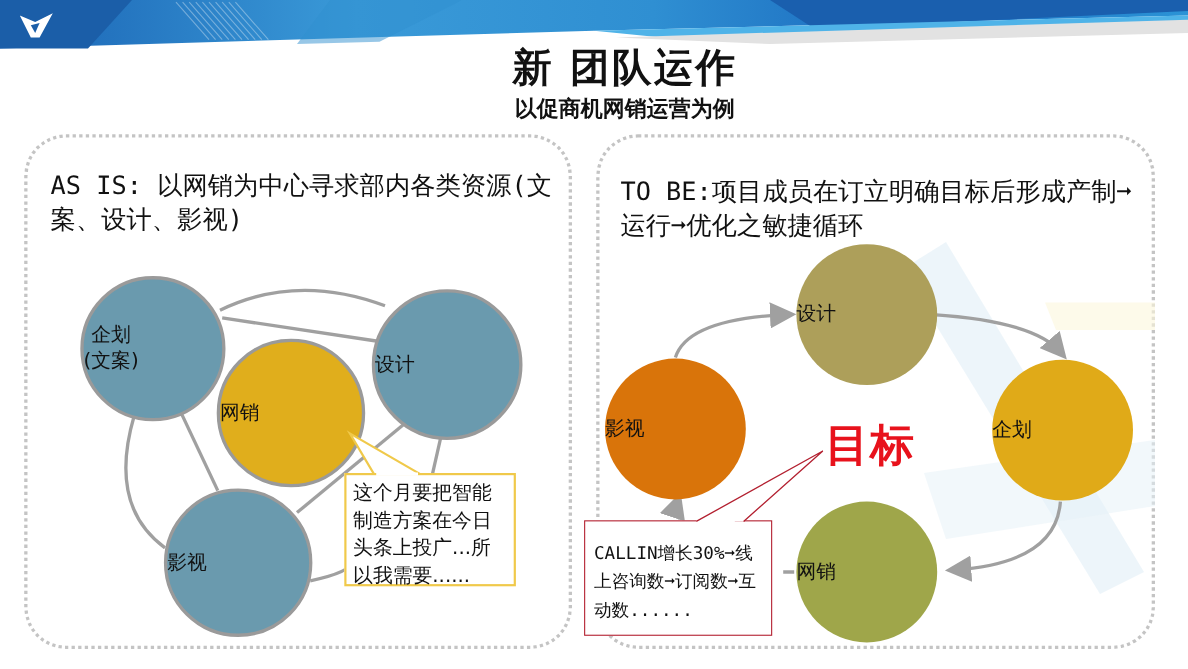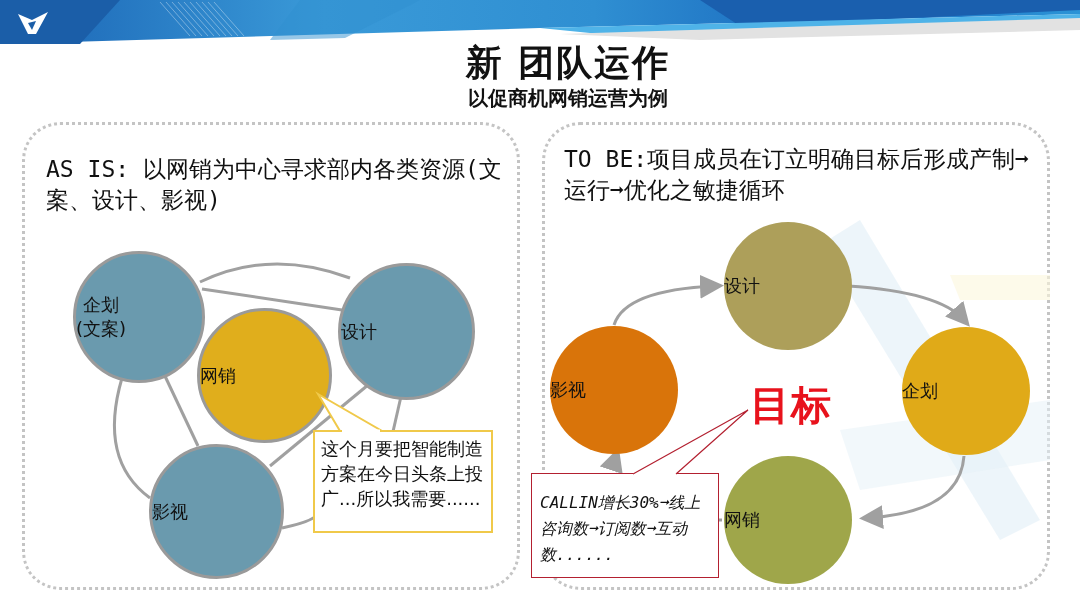--- a/index.html
+++ b/index.html
@@ -7,28 +7,28 @@
   .banner { position:absolute; left:0; top:0; width:1080px; height:48px; }
   .banner svg { display:block; }
   .title-wrap { position:absolute; left:0; top:40px; width:1080px; text-align:center;padding-left:28px; }
   .title { font-size:36px; font-weight:bold; color:#111; letter-spacing:2px; line-height:46px; }
   .subtitle { font-size:20px; font-weight:bold; color:#111; line-height:24px; margin-top:0px; }
   .panel { position:absolute; border:3px dotted #c4c4c4; border-radius:38px; box-sizing:border-box; }
   .panel-left { left:22px; top:122px; width:498px; height:468px; }
   .panel-right { left:542px; top:122px; width:508px; height:468px; }
   .panel-heading { position:absolute; font-family:"DejaVu Sans Mono","Liberation Mono",monospace; font-size:23px; line-height:31px; color:#111; white-space:pre-wrap; }
   .ph-left { left:46px; top:154px; width:470px; }
-  .ph-right { left:564px; top:144px; width:470px; }
+  .ph-right { left:564px; top:160px; width:470px; }
   .diagram { position:absolute; left:0; top:0; width:1080px; height:608px; }
   .node { position:absolute; border-radius:50%; display:flex; align-items:center; justify-content:flex-start; text-align:center; font-size:18px; color:#111; box-sizing:border-box; line-height:24px; }
   .node-as { background:#6a9aae; border:3px solid #9a9a9a; }
   .node-center { background:#e0ae1c; border:3px solid #9a9a9a; }
   .callout { position:absolute; background:#fff; box-sizing:border-box; font-size:18px; line-height:25px; color:#111; }
-  .callout-left { left:313px; top:430px; width:180px; height:103px; border:2px solid #f0c94a; padding:4px 6px; }
-  .callout-right { left:531px; top:473px; width:188px; height:105px; border:1.5px solid #b32030; padding:16px 6px 4px 8px; font-family:"DejaVu Sans Mono","Liberation Mono",monospace; font-size:16px; line-height:26px;font-style:italic; }
+  .callout-left { left:313px; top:430px; width:156px; height:103px; border:2px solid #f0c94a; padding:4px 6px; }
+  .callout-right { left:531px; top:473px; width:171px; height:105px; border:1.5px solid #b32030; padding:16px 6px 4px 8px; font-family:"DejaVu Sans Mono","Liberation Mono",monospace; font-size:16px; line-height:26px; }
   .goal { position:absolute; left:750px; top:380px; font-size:40px; color:#e8121c; font-weight:bold; letter-spacing:1px; line-height:50px; }
 </style>
 </head>
 <body>
 
 <div class="banner">
   <svg width="1080" height="48" viewBox="0 0 1080 48">
     <defs>
       <linearGradient id="bg1" x1="0" y1="0" x2="1" y2="0">
         <stop offset="0" stop-color="#1a63b4"></stop>

